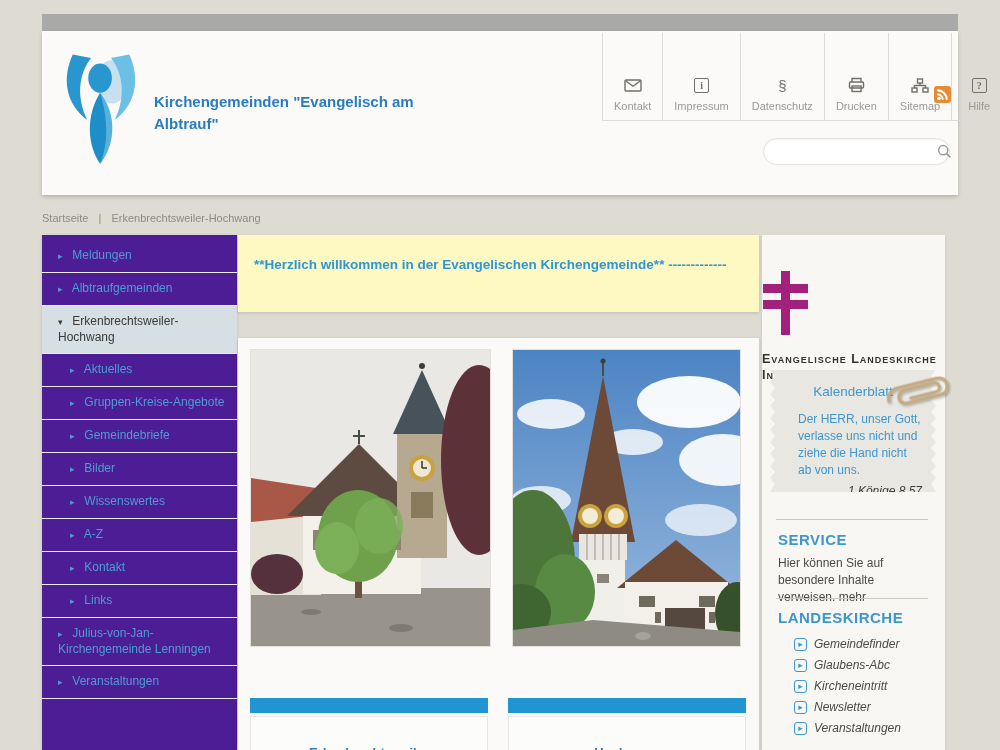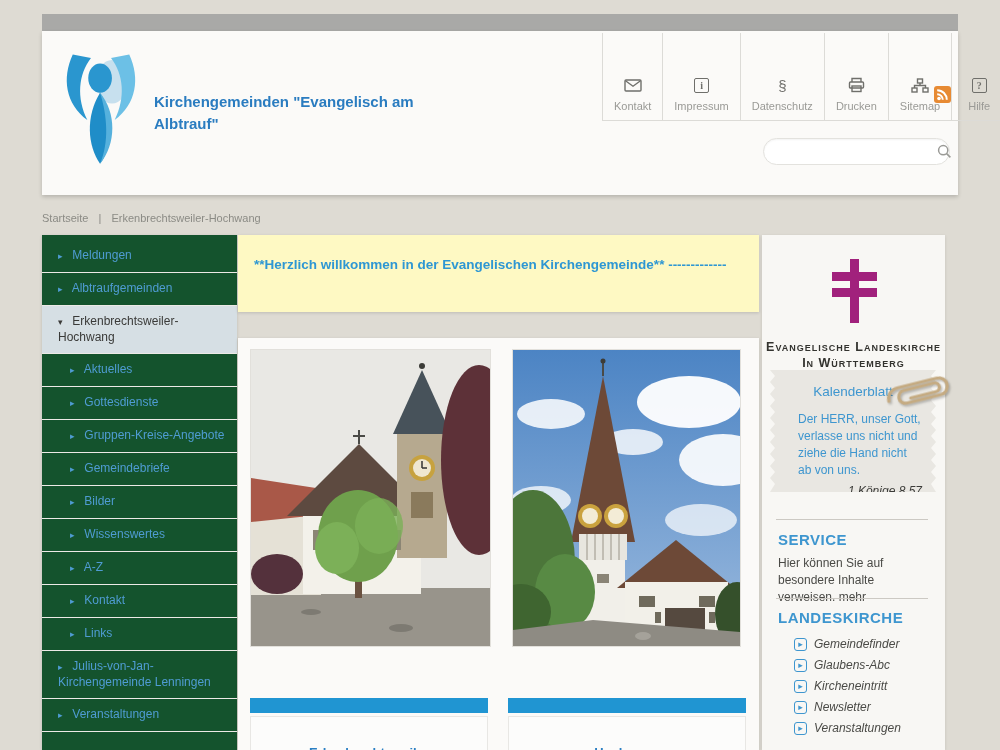--- a/index.html
+++ b/index.html
@@ -39,21 +39,21 @@
                   padding:0 4px 0 14px; font-size:12px; color:#555; }
   .search .mag { width:26px; display:flex; align-items:center; justify-content:center; cursor:pointer; }
 
   
   .breadcrumb { position:absolute; left:42px; top:212px; font-size:11px; color:#8b8b85; }
   .breadcrumb .crumb-home { color:#8b8b85; text-decoration:none; cursor:pointer; }
   .breadcrumb .sep { margin:0 7px; }
 
   
   .sidenav { position:absolute; left:42px; top:235px; width:195px; height:515px;
-             background:#14532d; box-shadow:0 1px 3px rgba(0,0,0,.15); padding-top:5px; }
+             background:#4c1d95; box-shadow:0 1px 3px rgba(0,0,0,.15); padding-top:5px; }
   .nav-item { display:block; padding:8px 10px 8px 16px; font-size:12px; color:#4f9cd3;
               text-decoration:none; border-bottom:1px solid #eceae6; line-height:15px; cursor:pointer; }
   .nav-item .arrow { display:inline-block; width:11px; font-size:9px; }
   .nav-item .arrow::before { content:"\25B8"; }
   .nav-item.selected { background:#d6dfe4; color:#3a3a38; }
   .nav-item.selected .arrow::before { content:"\25BE"; }
   .nav-item.lv2 { padding-left:28px; }
 
   
   .welcome-panel { position:absolute; left:238px; top:235px; width:521px; height:77px;
@@ -71,21 +71,21 @@
   .card-1 { left:12px; top:360px; }
   .card-2 { left:270px; top:360px; }
   .card-bar { height:15px; background:#2095d2; }
   .card-body { margin-top:3px; height:70px; background:#fcfcfb; border:1px solid #e8e7e4;
                text-align:center; padding-top:26px; }
   .card-body .caption { font-size:13px; font-weight:bold; color:#2b7fc3; text-decoration:none; cursor:pointer; }
 
   
   .rightbar { position:absolute; left:762px; top:235px; width:183px; height:515px;
               background:#f8f7f4; box-shadow:0 1px 3px rgba(0,0,0,.12); }
-  .lk-logo { display:block; text-align:center; padding-top:24px; text-decoration:none; cursor:pointer; }
+  .lk-logo { display:block; padding-top:36px; text-decoration:none; cursor:pointer; }
   .lk-logo-text { margin-top:12px; font-variant:small-caps; font-weight:bold; letter-spacing:1px;
                   font-size:12.5px; color:#33332f; line-height:16px; }
 
   .kalender-wrap { position:absolute; left:5px; top:135px; width:172px; height:124px; }
   .kalender { width:166px; height:122px; margin-left:3px; background:#e9e7e2;
               clip-path:polygon(0px 0px,166px 0px,161px 6px,166px 12px,161px 18px,166px 24px,
                 161px 30px,166px 36px,161px 42px,166px 48px,161px 54px,166px 60px,161px 66px,
                 166px 72px,161px 78px,166px 84px,161px 90px,166px 96px,161px 102px,166px 108px,
                 161px 114px,166px 122px,0px 122px,5px 114px,0px 108px,5px 102px,0px 96px,
                 5px 90px,0px 84px,5px 78px,0px 72px,5px 66px,0px 60px,5px 54px,0px 48px,
@@ -221,24 +221,20 @@
         <span class="arrow"></span>
         <span>Albtraufgemeinden</span>
       </a>
       <a class="nav-item lv1 selected">
         <span class="arrow"></span>
         <span>Erkenbrechtsweiler-Hochwang</span>
       </a>
       <a class="nav-item lv2">
         <span class="arrow"></span>
         <span>Aktuelles</span>
-      </a>
-      <a class="nav-item lv2">
-        <span class="arrow"></span>
-        <span>Gottesdienste</span>
       </a>
       <a class="nav-item lv2">
         <span class="arrow"></span>
         <span>Gruppen-Kreise-Angebote</span>
       </a>
       <a class="nav-item lv2">
         <span class="arrow"></span>
         <span>Gemeindebriefe</span>
       </a>
       <a class="nav-item lv2">

